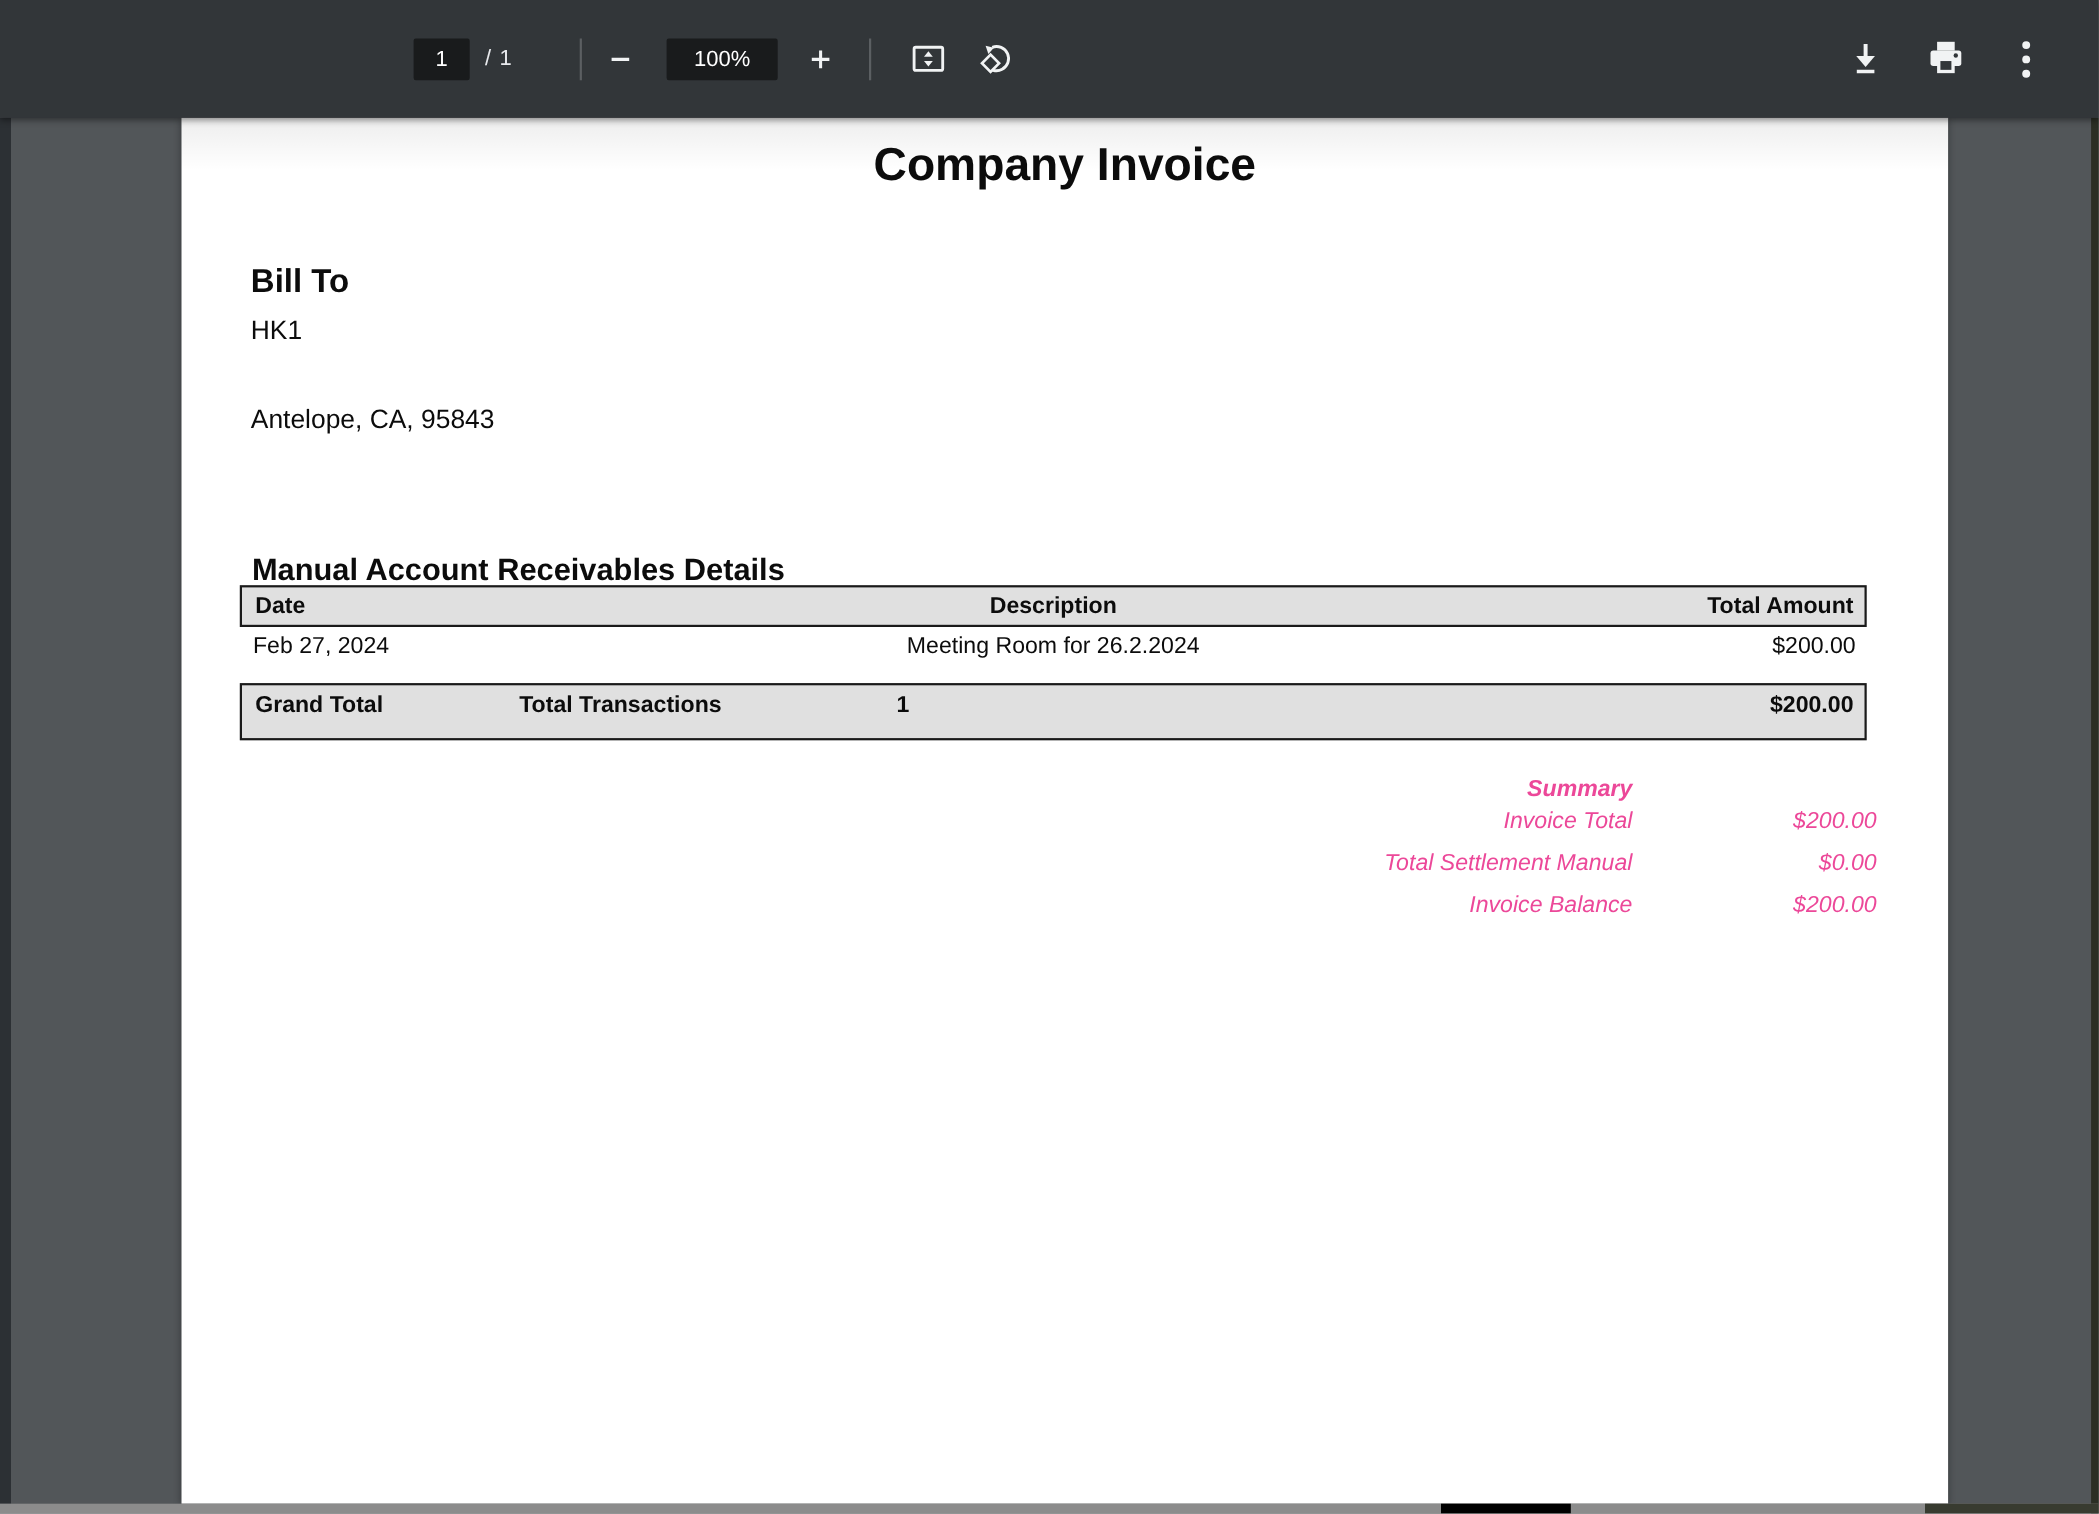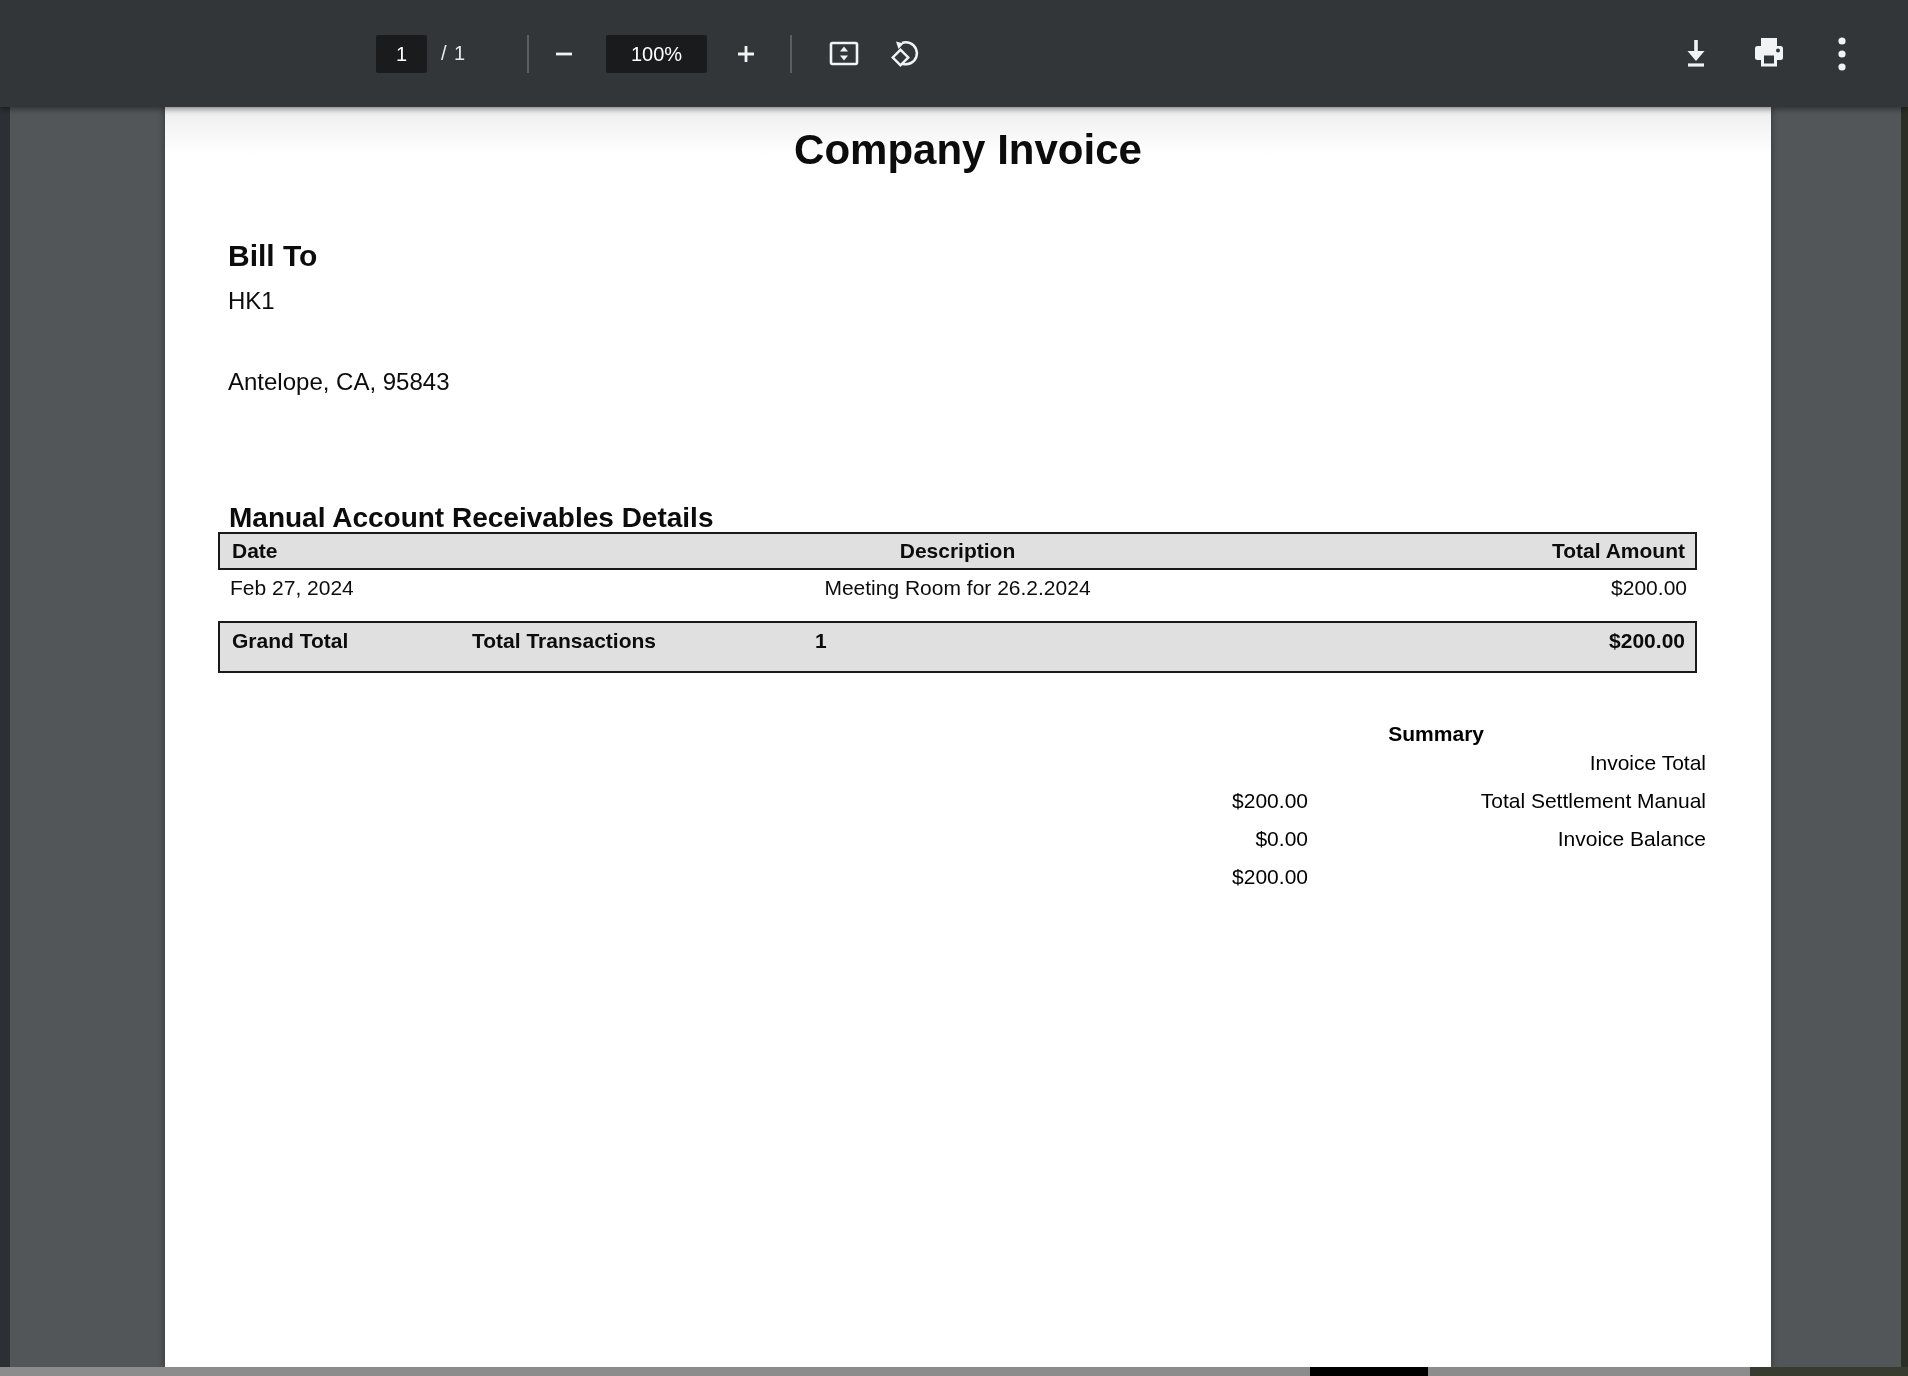--- a/index.html
+++ b/index.html
@@ -68,23 +68,23 @@
   .t-head{height:38px;line-height:34px;background:var(--band-bg,#e0e0e0);border:2px solid var(--line-color,#1a1a1a);font-weight:bold;}
   .t-data{height:51px;line-height:35px;background:#ffffff;}
   .t-total{height:52px;line-height:36px;background:var(--band-bg,#e0e0e0);border:2px solid var(--line-color,#1a1a1a);font-weight:bold;}
   .cell-left{position:absolute;left:12px;top:0;}
   .cell-center{position:absolute;left:0;top:0;width:100%;text-align:center;}
   .cell-right{position:absolute;right:10px;top:0;}
   .cell-x1{position:absolute;left:252px;top:0;}
   .cell-x2{position:absolute;left:595px;top:0;}
 
   
-  .summary{position:absolute;right:65px;top:616px;width:620px;font-size:21px;color:#000000;}
+  .summary{position:absolute;right:65px;top:600px;width:620px;font-size:21px;color:#ec4899;font-style:italic;}
   .summary-heading{text-align:right;padding-right:222px;font-weight:bold;line-height:21px;}
-  .s-row{display:flex;height:38px;line-height:38px;flex-direction:column;}
+  .s-row{display:flex;height:38px;line-height:38px;}
   .s-row:first-of-type{margin-top:8px;}
   .s-label{flex:1;text-align:right;}
   .s-value{width:222px;text-align:right;}
 </style>
 </head>
 <body>
 
 <div class="toolbar">
 
   <input class="tb-abs page-input" value="1" style="">

